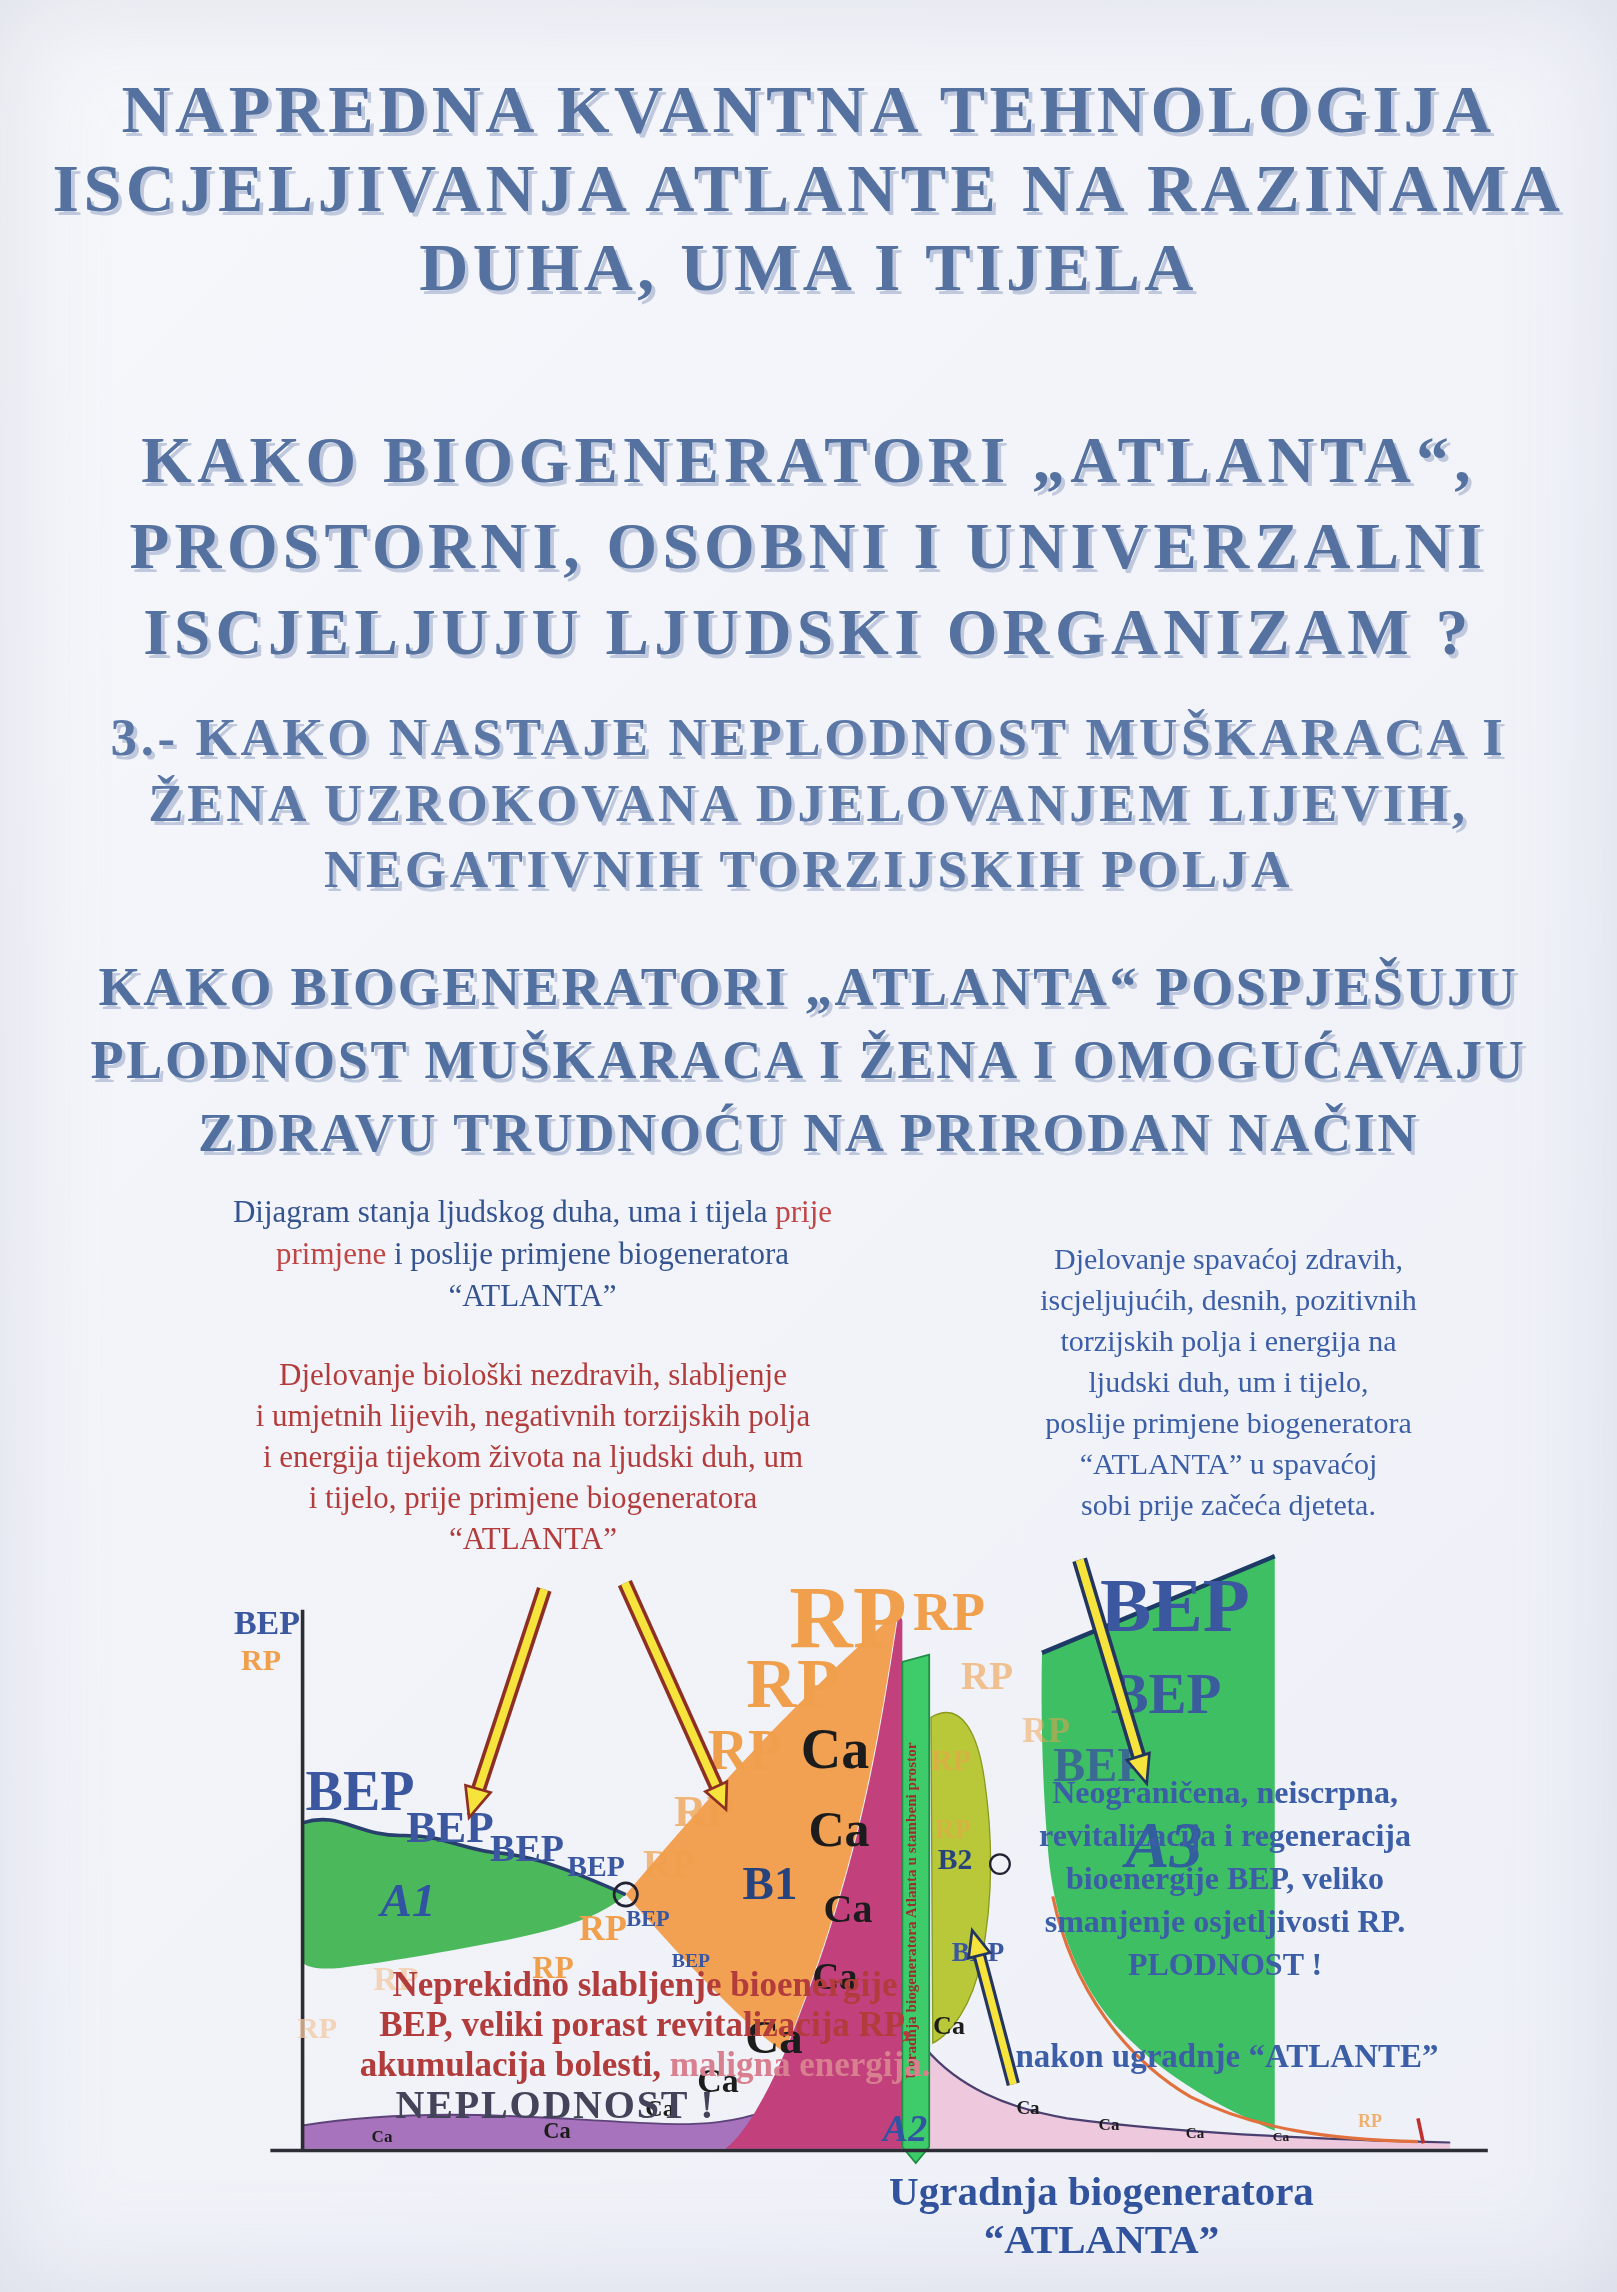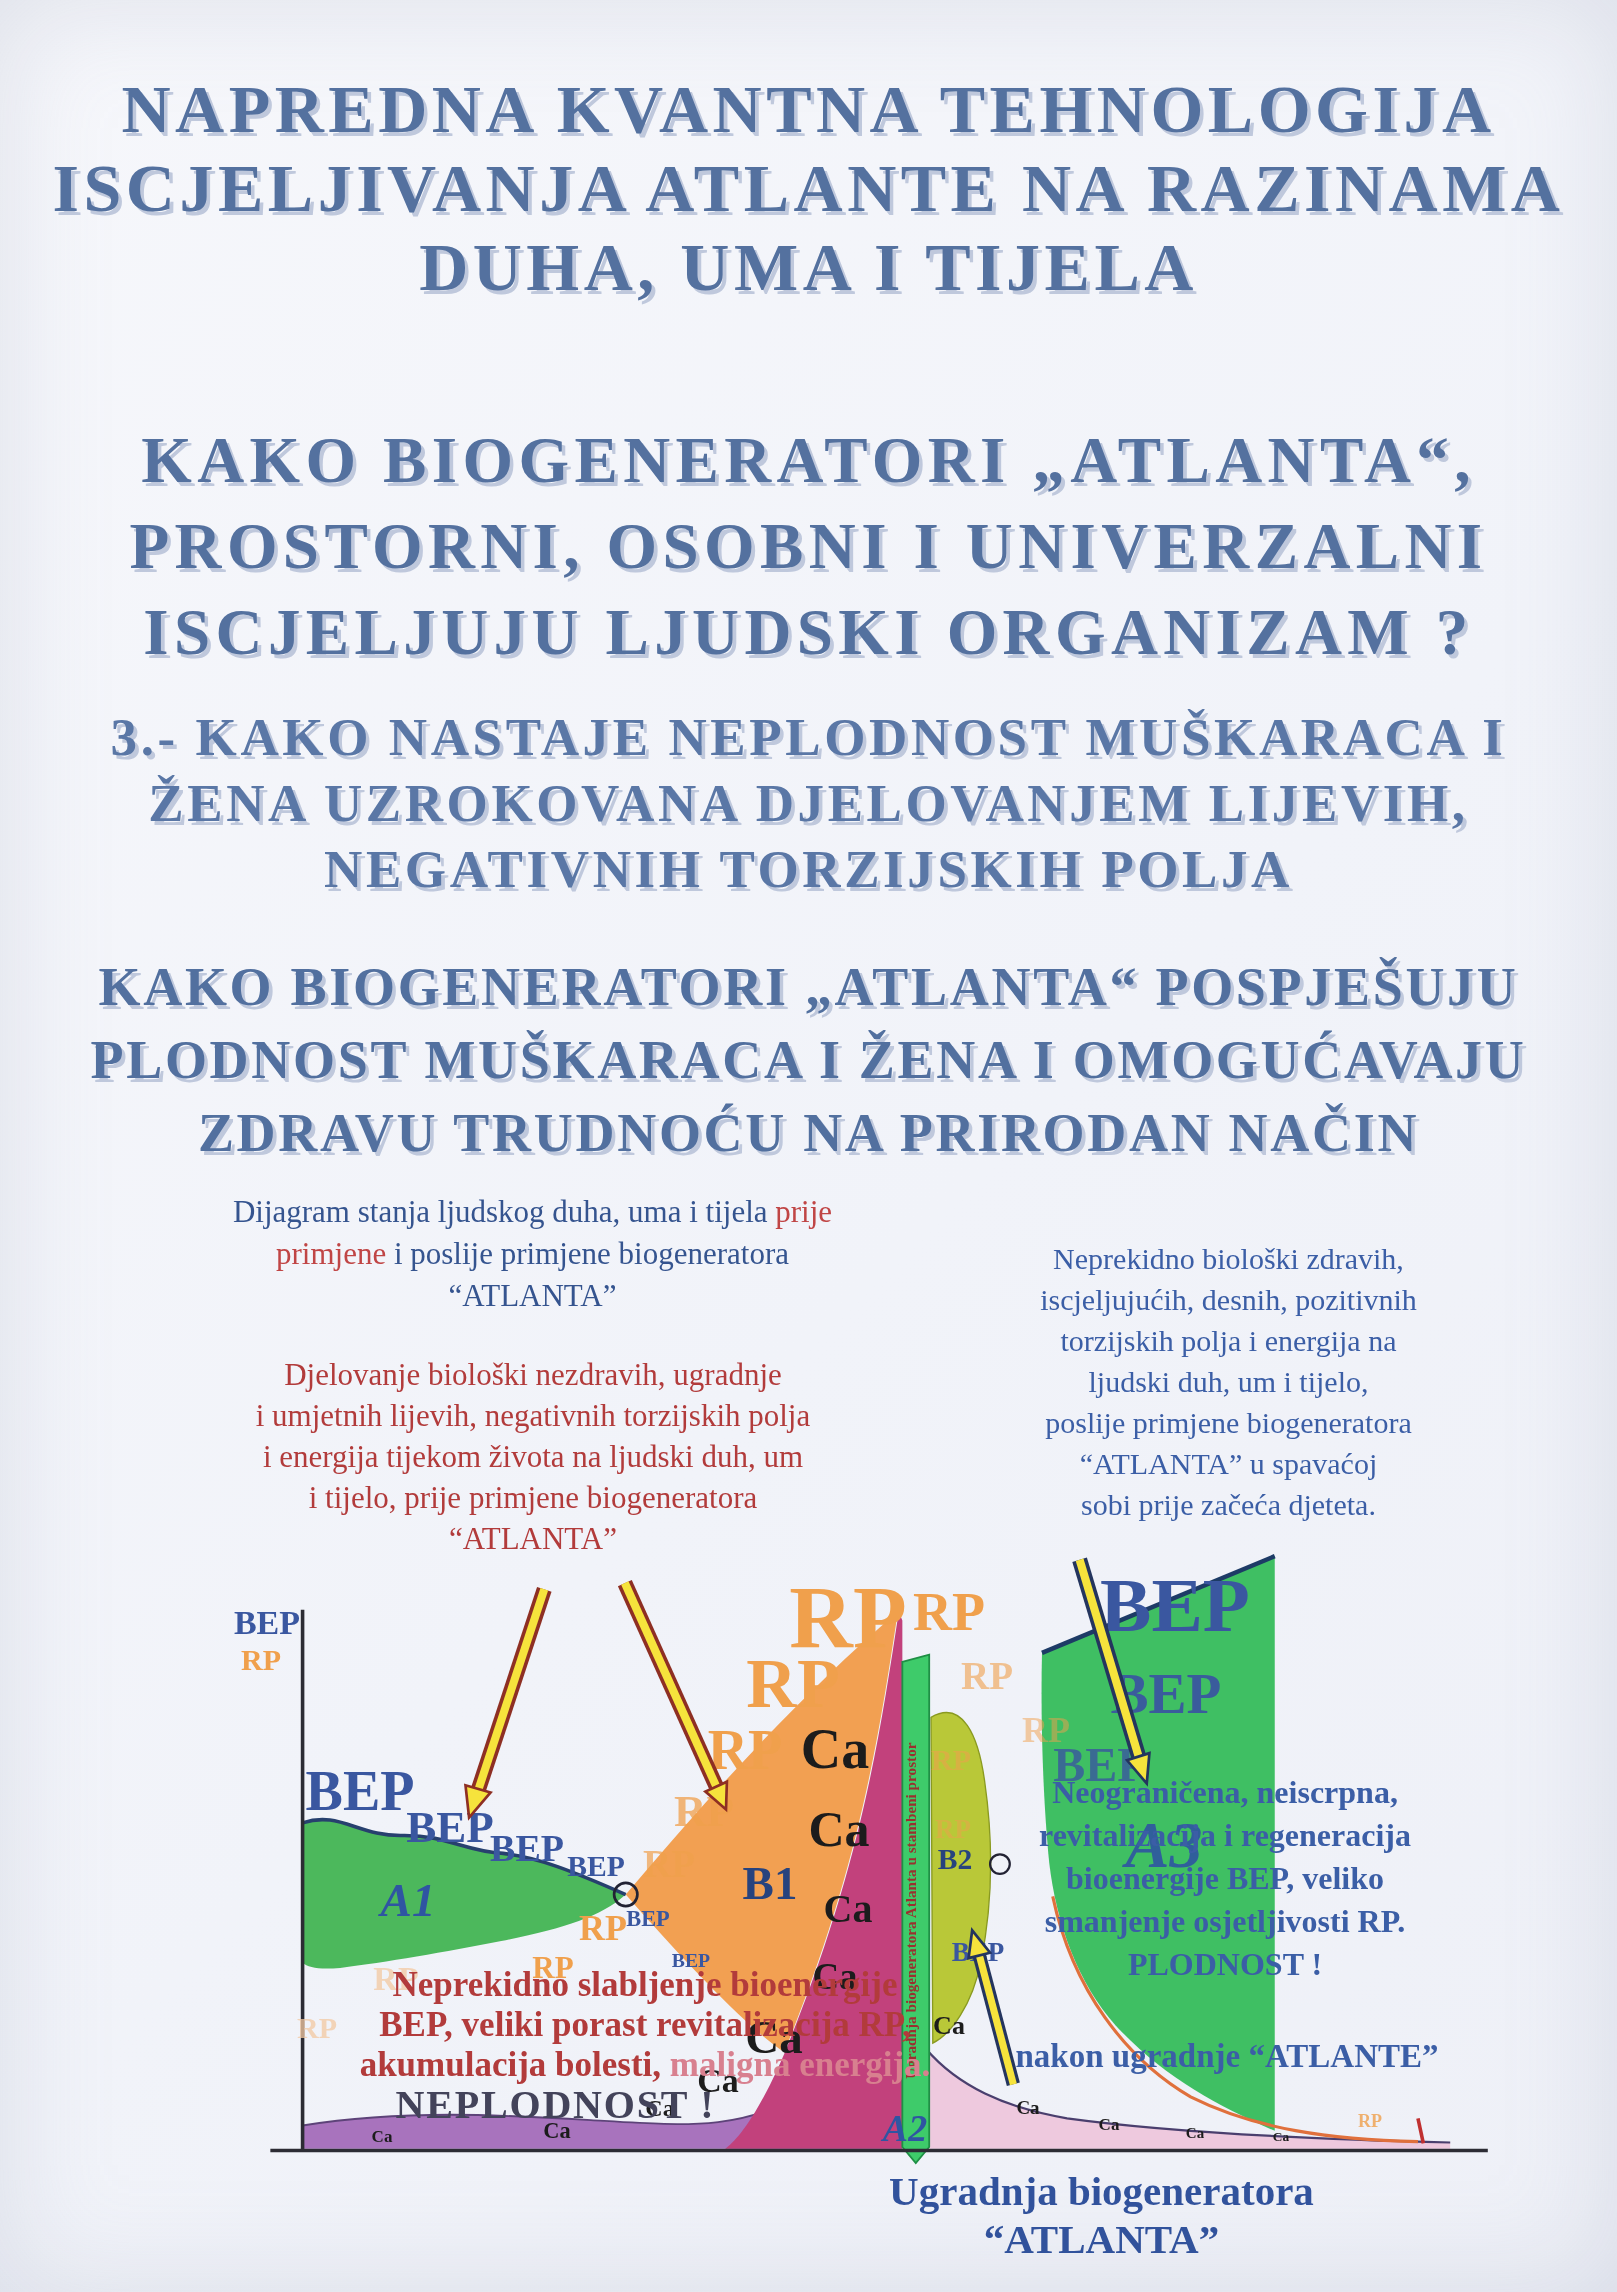--- a/index.html
+++ b/index.html
@@ -66,28 +66,28 @@
       <div class="bl">ZDRAVU TRUDNOĆU NA PRIRODAN NAČIN</div>
     </div>
 
   <div class="cap cap-left-top">
     <div class="bl"><span>Dijagram stanja ljudskog duha, uma i tijela </span><span class="red">prije</span></div>
     <div class="bl"><span class="red">primjene</span><span> i poslije primjene biogeneratora</span></div>
     <div class="bl">“ATLANTA”</div>
   </div>
 
   <div class="cap cap-left-red">
-      <div class="bl">Djelovanje biološki nezdravih, ugradnje</div>
+      <div class="bl">Djelovanje biološki nezdravih, slabljenje</div>
       <div class="bl">i umjetnih lijevih, negativnih torzijskih polja</div>
       <div class="bl">i energija tijekom života na ljudski duh, um</div>
       <div class="bl">i tijelo, prije primjene biogeneratora</div>
       <div class="bl">“ATLANTA”</div>
     </div>
   <div class="cap cap-right">
-      <div class="bl">Neprekidno biološki zdravih,</div>
+      <div class="bl">Djelovanje spavaćoj zdravih,</div>
       <div class="bl">iscjeljujućih, desnih,  pozitivnih</div>
       <div class="bl">torzijskih polja i energija na</div>
       <div class="bl">ljudski duh, um i tijelo,</div>
       <div class="bl">poslije primjene biogeneratora</div>
       <div class="bl">“ATLANTA” u spavaćoj</div>
       <div class="bl">sobi prije začeća djeteta.</div>
     </div>
 
   <svg class="svg-layer z1" viewBox="150 1730 1656 830" width="1483" height="743">
 

